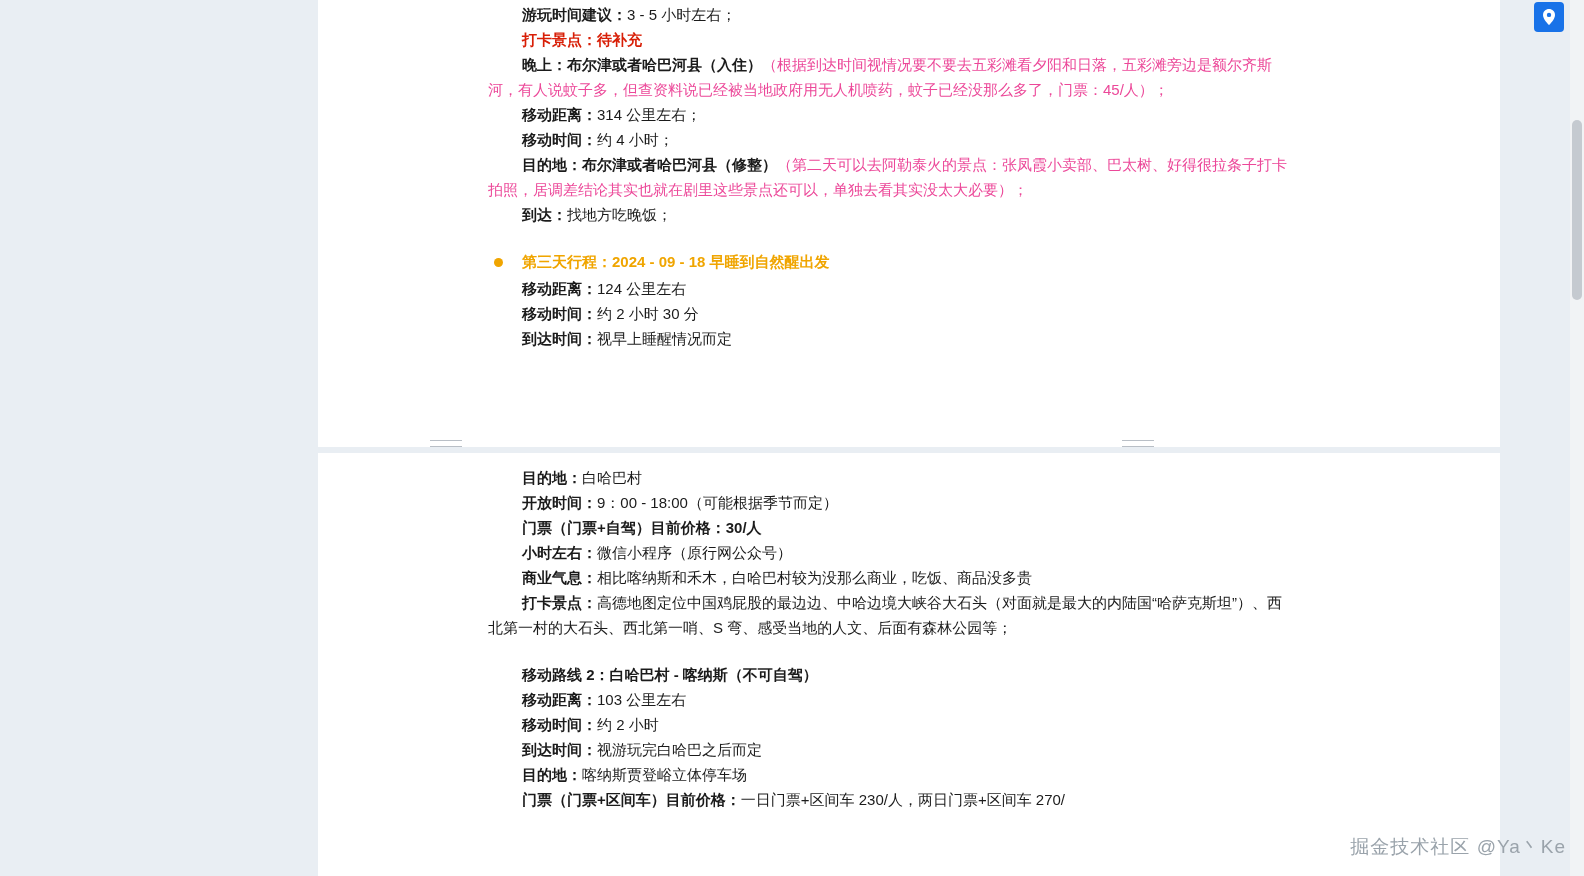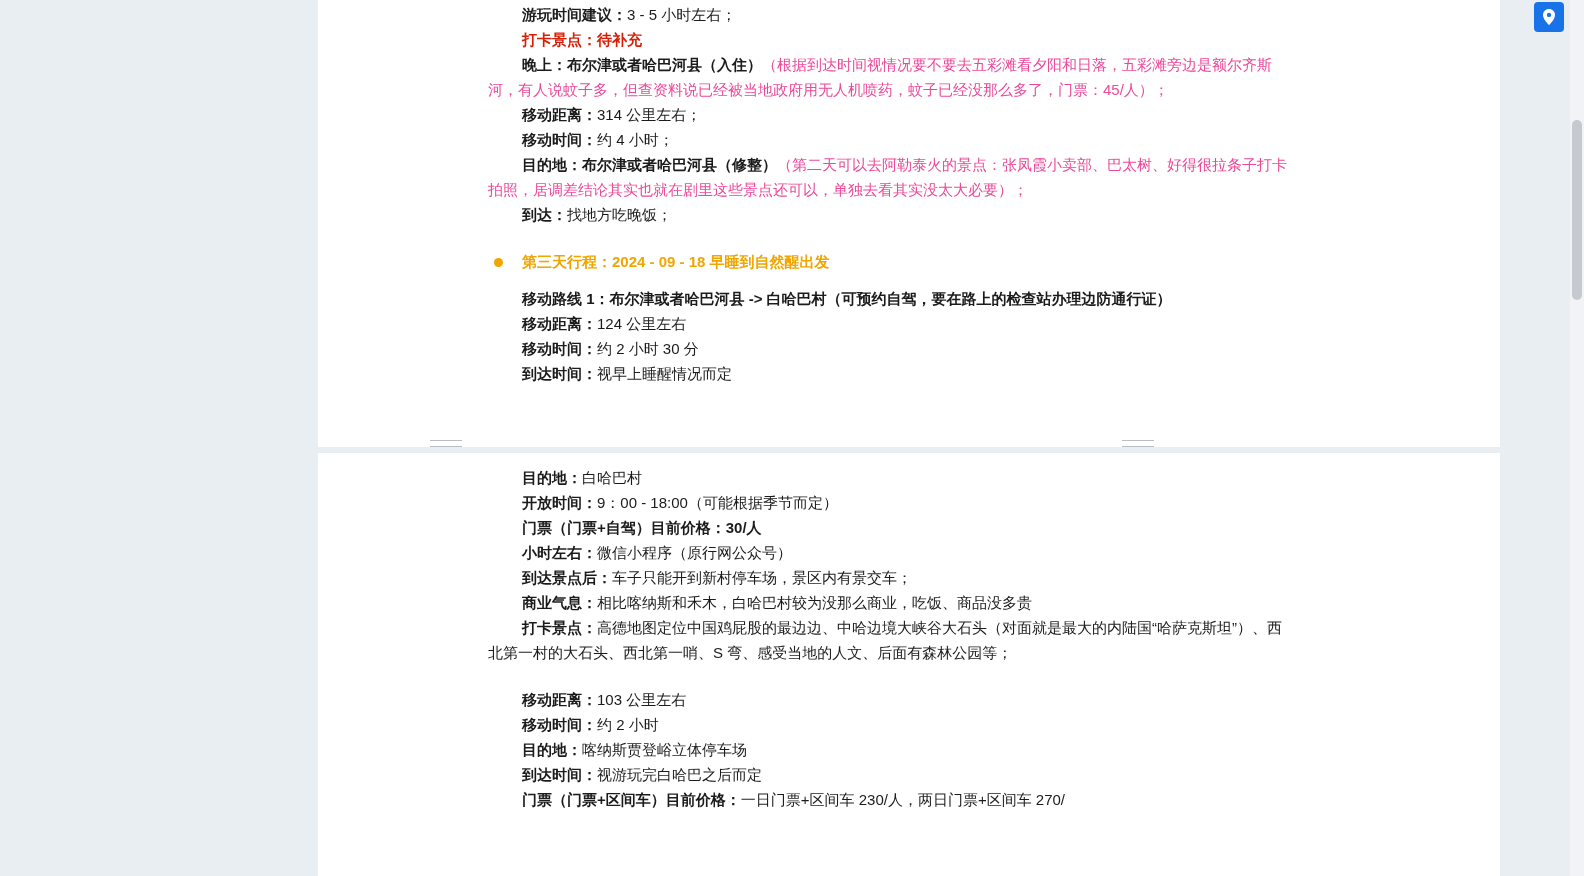--- a/index.html
+++ b/index.html
@@ -76,21 +76,21 @@
   .line { white-space: normal; }
   .ind { text-indent: 34px; }
   .lbl { font-weight: bold; }
   .blue { color: #ec4899; }
   .red { color: #d81e06; font-weight: bold; }
   .orange { color: #f0a500; font-weight: bold; }
 
   .bullet-row {
     position: relative;
     margin-top: 22px;
-    margin-bottom: 12px;
+    margin-bottom: 2px;
     padding-left: 34px;
   }
   .bullet-dot {
     position: absolute;
     left: 6px;
     top: 9px;
     width: 9px;
     height: 9px;
     border-radius: 50%;
     background: #f0a500;
@@ -177,23 +177,20 @@
 
       <div class="line ind">
         <span class="lbl">到达：</span><span>找地方吃晚饭；</span>
       </div>
 
       <div class="bullet-row">
         <span class="bullet-dot"></span>
         <span class="orange">第三天行程：2024 - 09 - 18  早睡到自然醒出发</span>
       </div>
 
-      <div class="line ind">
-        <span class="lbl">移动路线 1：</span><span class="lbl">布尔津或者哈巴河县  -&gt;  白哈巴村（可预约自驾，要在路上的检查站办理边防通行证）</span>
-      </div>
 
       <div class="line ind">
         <span class="lbl">移动距离：</span><span>124 公里左右</span>
       </div>
 
       <div class="line ind">
         <span class="lbl">移动时间：</span><span>约  2 小时 30 分</span>
       </div>
 
       <div class="line ind">
@@ -225,64 +222,65 @@
       </div>
 
       <div class="line ind">
         <span class="lbl">门票（门票+自驾）目前价格：</span><span class="lbl">30/人</span>
       </div>
 
       <div class="line ind">
         <span class="lbl">小时左右：</span><span>微信小程序（原行网公众号）</span>
       </div>
 
-      <div class="line ind">
-        <span class="lbl">到达景点后：</span><span>车子只能开到新村停车场，景区内有景交车；</span>
-      </div>
 
       <div class="line ind">
         <span class="lbl">商业气息：</span><span>相比喀纳斯和禾木，白哈巴村较为没那么商业，吃饭、商品没多贵</span>
       </div>
 
       <div class="line ind">
         <span class="lbl">打卡景点：</span><span>高德地图定位中国鸡屁股的最边边、中哈边境大峡谷大石头（对面就是最大的内陆国“哈萨克斯坦”）、西北第一村的大石头、西北第一哨、S 弯、感受当地的人文、后面有森林公园等；</span>
       </div>
 
       <div class="spacer"></div>
 
+      <div class="line ind">
+        <span class="lbl">移动路线 2：</span><span class="lbl">白哈巴村  -  喀纳斯（不可自驾）</span>
+      </div>
 
       <div class="line ind">
         <span class="lbl">移动距离：</span><span>103 公里左右</span>
       </div>
 
       <div class="line ind">
         <span class="lbl">移动时间：</span><span>约  2 小时</span>
       </div>
 
       <div class="line ind">
+        <span class="lbl">到达时间：</span><span>视游玩完白哈巴之后而定</span>
+      </div>
+
+      <div class="line ind">
         <span class="lbl">目的地：</span><span>喀纳斯贾登峪立体停车场</span>
-      </div>
-
-      <div class="line ind">
-        <span class="lbl">到达时间：</span><span>视游玩完白哈巴之后而定</span>
       </div>
 
 
       <div class="line ind">
         <span class="lbl">门票（门票+区间车）目前价格：</span><span>一日门票+区间车 230/人，两日门票+区间车 270/</span>
       </div>
 
     </div>
   </div>
 
   <div class="pin-badge">
     <svg width="16" height="18" viewBox="0 0 16 18">
       <path d="M8 1 C4.7 1 2 3.6 2 6.9 C2 11.3 8 17 8 17 C8 17 14 11.3 14 6.9 C14 3.6 11.3 1 8 1 Z" fill="#ffffff"></path>
       <circle cx="8" cy="6.9" r="2.2" fill="#1872e8"></circle>
     </svg>
   </div>
 
+  <div class="watermark">掘金技术社区 @Ya丶Ke</div>
 
   <div class="scrollbar">
     <div class="scroll-thumb"></div>
   </div>
 
 </div>
 
 </body></html>

